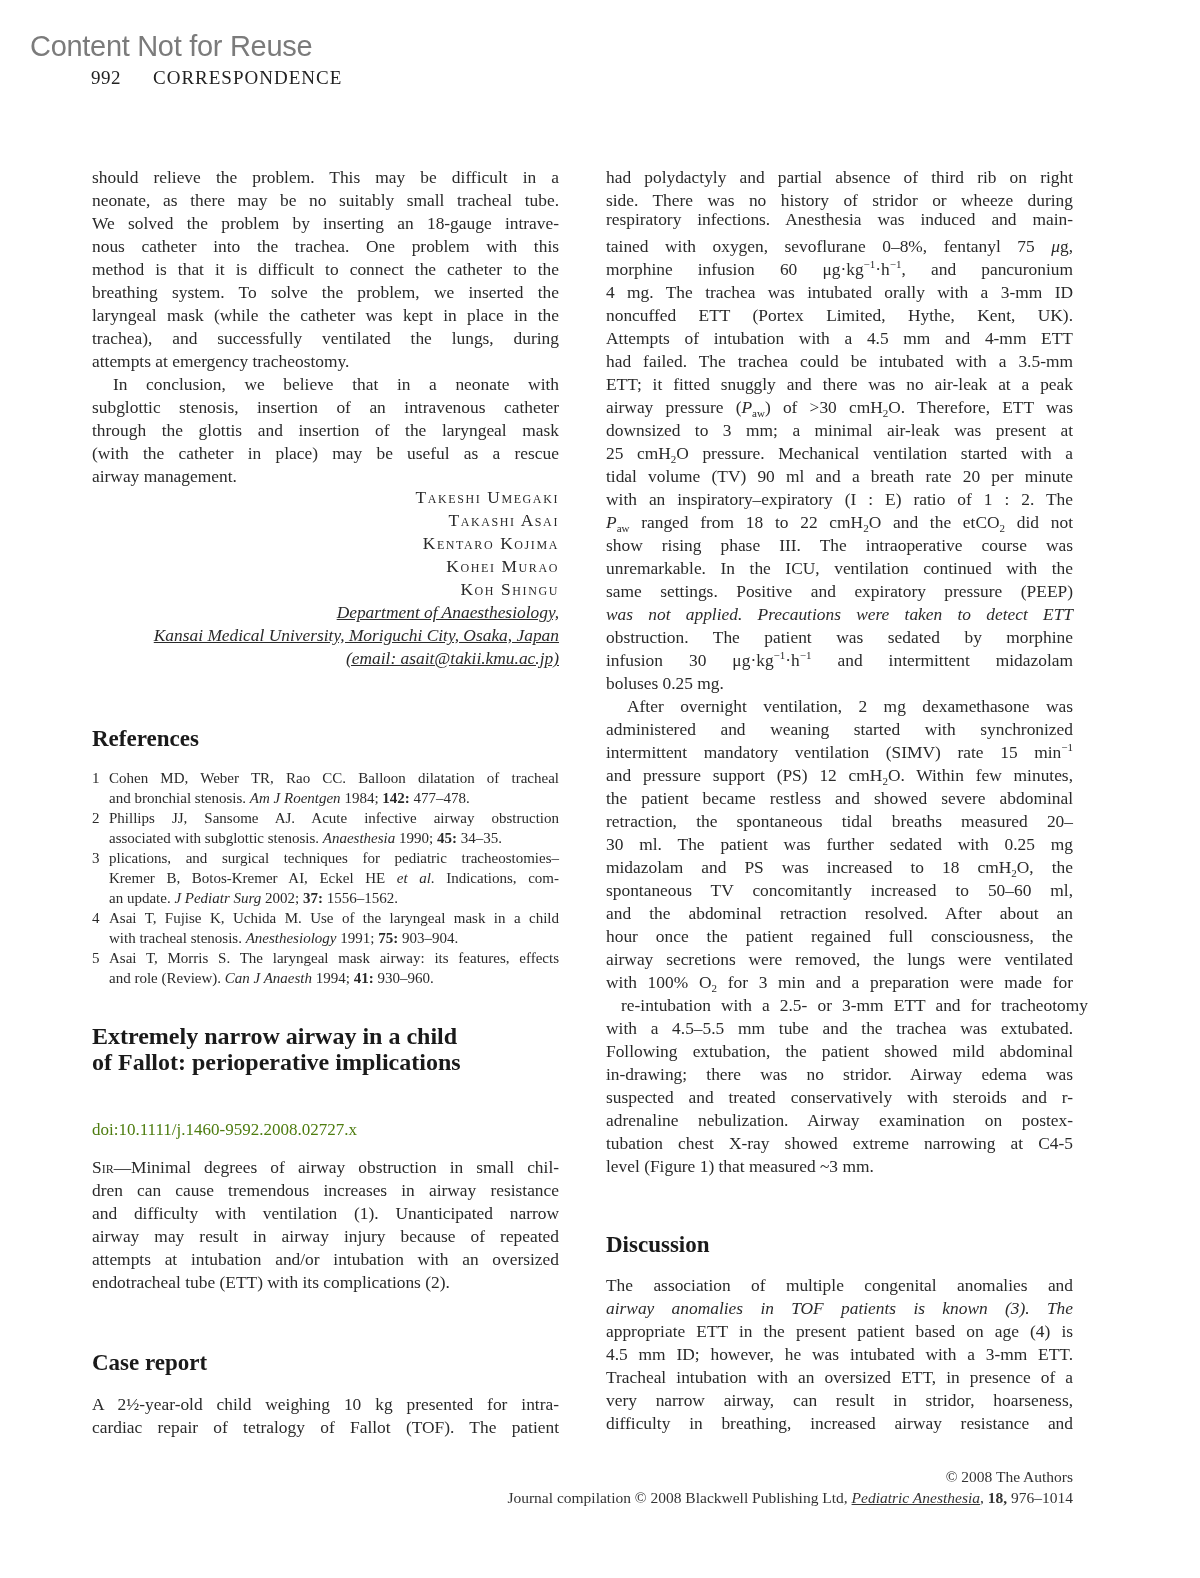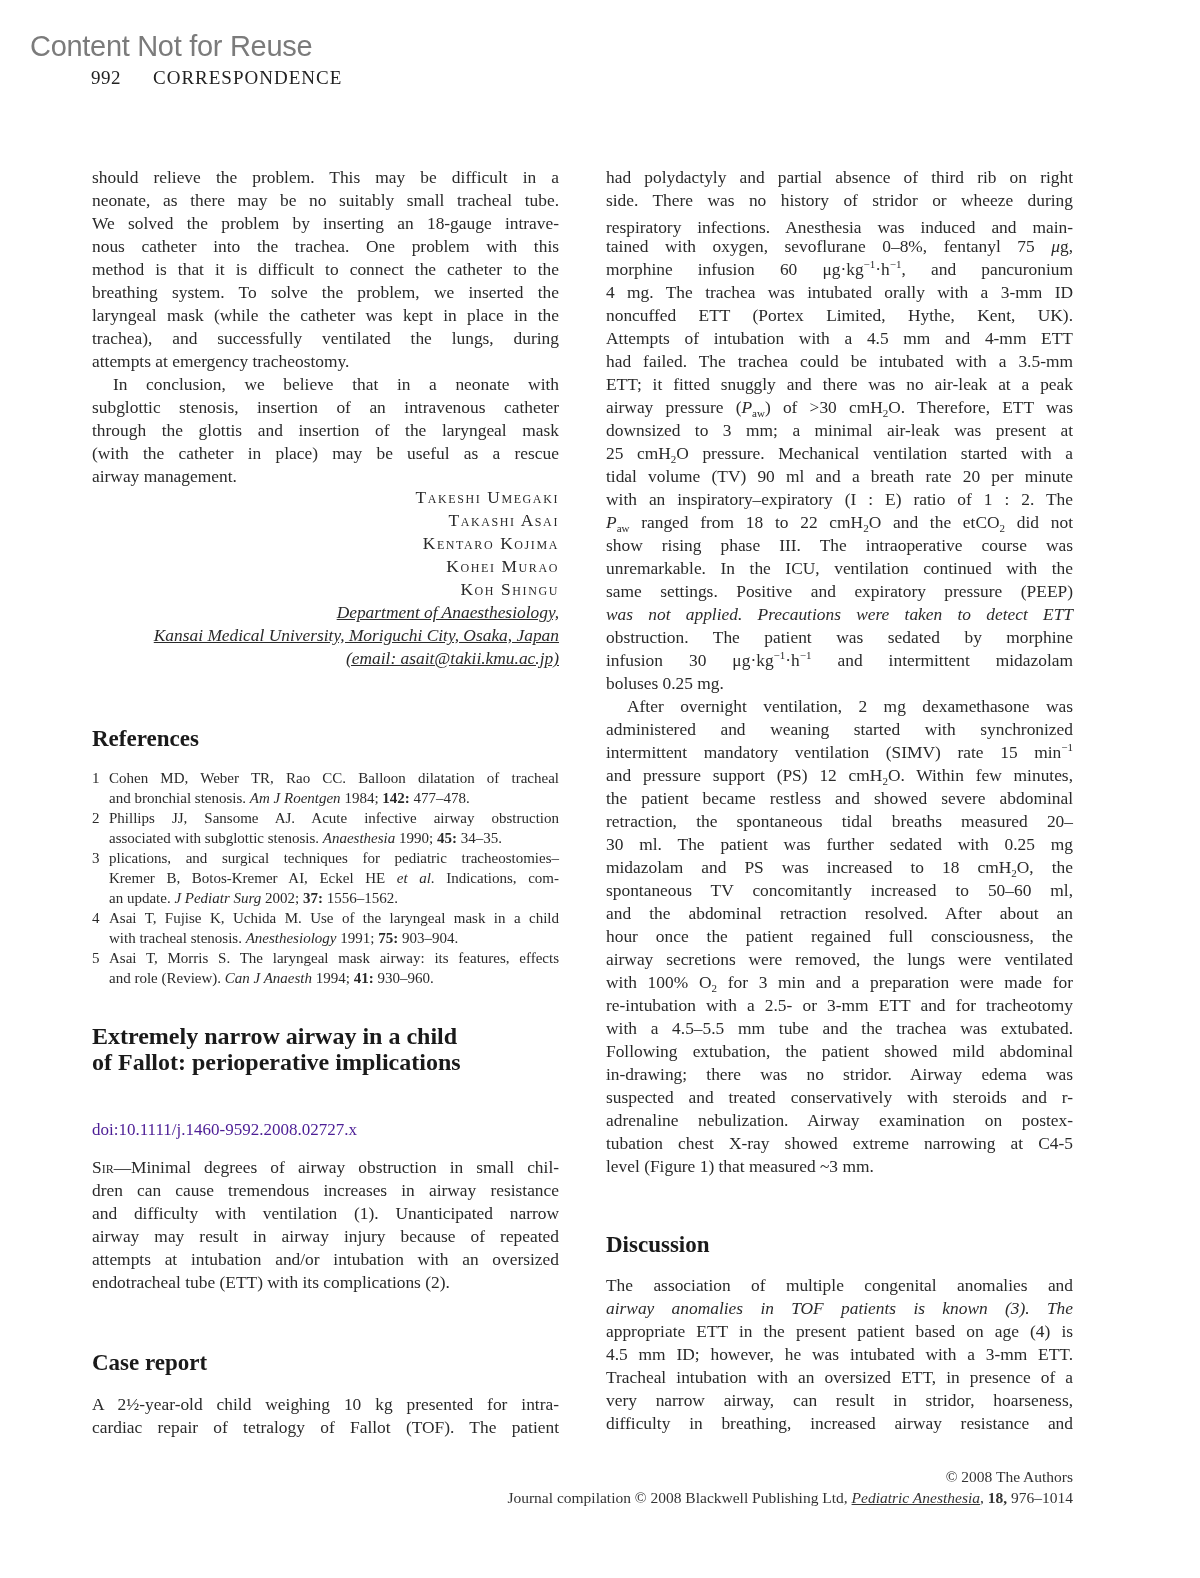--- a/index.html
+++ b/index.html
@@ -19,21 +19,21 @@
   .ln.right { text-align: right; text-align-last: right; }
   .sc { font-variant: small-caps; letter-spacing: 1.6px; font-size: 17.4px; }
   .it { font-style: italic; text-decoration: underline; }
   .h2 { position: absolute; left: 0; font-size: 23px; font-weight: bold; color: #1a1a1a; }
   .title { position: absolute; left: 0; width: 470px; font-size: 24px; font-weight: bold; line-height: 25.5px; color: #1a1a1a; }
   .ref { position: absolute; left: 0; width: 467px; font-size: 15px; line-height: 20px; }
   .ref .num { position: absolute; left: 0; top: 0; }
   .ref .txt { position: absolute; left: 17px; width: 450px; }
   .ref .rl { display: block; height: 20px; white-space: nowrap; text-align: justify; text-align-last: justify; }
   .ref .rl.last { text-align-last: left; }
-  .doi { position: absolute; left: 0; font-size: 17px; color: #4c1d95; }
+  .doi { position: absolute; left: 0; font-size: 17px; color: #4d7c0f; }
   .footer { position: absolute; right: 127px; font-size: 15.5px; text-align: right; color: #333; }
   sub, sup { font-size: 11px; line-height: 0; }
 </style>
 </head>
 <body>
 
 <div class="watermark">Content Not for Reuse</div>
 
 <div class="running-head">
   <span class="pg">992</span><span>CORRESPONDENCE</span>
@@ -127,21 +127,21 @@
   <div id="case-left">
       <div class="ln" style="top: 1227px;">A 2½-year-old child weighing 10 kg presented for intra-</div>
       <div class="ln" style="top: 1250px;">cardiac repair of tetralogy of Fallot (TOF). The patient</div>
     </div>
 </div>
 
 <div class="col col-right" style="top:166px;">
   <div id="case-right">
       <div class="ln" style="top: 0px;">had polydactyly and partial absence of third rib on right</div>
       <div class="ln" style="top: 23px;">side. There was no history of stridor or wheeze during</div>
-      <div class="ln" style="top: 50px;">respiratory infections. Anesthesia was induced and main-</div>
+      <div class="ln" style="top: 42px;">respiratory infections. Anesthesia was induced and main-</div>
       <div class="ln" style="top: 69px;">tained with oxygen, sevoflurane 0–8%, fentanyl 75 <i>μ</i>g,</div>
       <div class="ln" style="top: 92px;">morphine infusion 60 μg·kg<sup>−1</sup>·h<sup>−1</sup>, and pancuronium</div>
       <div class="ln" style="top: 115px;">4 mg. The trachea was intubated orally with a 3-mm ID</div>
       <div class="ln" style="top: 138px;">noncuffed ETT (Portex Limited, Hythe, Kent, UK).</div>
       <div class="ln" style="top: 161px;">Attempts of intubation with a 4.5 mm and 4-mm ETT</div>
       <div class="ln" style="top: 184px;">had failed. The trachea could be intubated with a 3.5-mm</div>
       <div class="ln" style="top: 207px;">ETT; it fitted snuggly and there was no air-leak at a peak</div>
       <div class="ln" style="top: 230px;">airway pressure (<i>P</i><sub>aw</sub>) of &gt;30 cmH<sub>2</sub>O. Therefore, ETT was</div>
       <div class="ln" style="top: 253px;">downsized to 3 mm; a minimal air-leak was present at</div>
       <div class="ln" style="top: 276px;">25 cmH<sub>2</sub>O pressure. Mechanical ventilation started with a</div>
@@ -161,21 +161,21 @@
       <div class="ln" style="top: 598px;">and pressure support (PS) 12 cmH<sub>2</sub>O. Within few minutes,</div>
       <div class="ln" style="top: 621px;">the patient became restless and showed severe abdominal</div>
       <div class="ln" style="top: 644px;">retraction, the spontaneous tidal breaths measured 20–</div>
       <div class="ln" style="top: 667px;">30 ml. The patient was further sedated with 0.25 mg</div>
       <div class="ln" style="top: 690px;">midazolam and PS was increased to 18 cmH<sub>2</sub>O, the</div>
       <div class="ln" style="top: 713px;">spontaneous TV concomitantly increased to 50–60 ml,</div>
       <div class="ln" style="top: 736px;">and the abdominal retraction resolved. After about an</div>
       <div class="ln" style="top: 759px;">hour once the patient regained full consciousness, the</div>
       <div class="ln" style="top: 782px;">airway secretions were removed, the lungs were ventilated</div>
       <div class="ln" style="top: 805px;">with 100% O<sub>2</sub> for 3 min and a preparation were made for</div>
-      <div class="ln" style="top: 828px;">re-intubation with a 2.5- or 3-mm ETT and for tracheotomy</div>
+      <div class="ln" style="top: 828px; margin-left: 15px;">re-intubation with a 2.5- or 3-mm ETT and for tracheotomy</div>
       <div class="ln" style="top: 851px;">with a 4.5–5.5 mm tube and the trachea was extubated.</div>
       <div class="ln" style="top: 874px;">Following extubation, the patient showed mild abdominal</div>
       <div class="ln" style="top: 897px;">in-drawing; there was no stridor. Airway edema was</div>
       <div class="ln" style="top: 920px;">suspected and treated conservatively with steroids and r-</div>
       <div class="ln" style="top: 943px;">adrenaline nebulization. Airway examination on postex-</div>
       <div class="ln" style="top: 966px;">tubation chest X-ray showed extreme narrowing at C4-5</div>
       <div class="ln last" style="top: 989px;">level (Figure 1) that measured ~3 mm.</div>
     </div>
   <div class="h2" style="top:1066px;">Discussion</div>
   <div id="disc">

